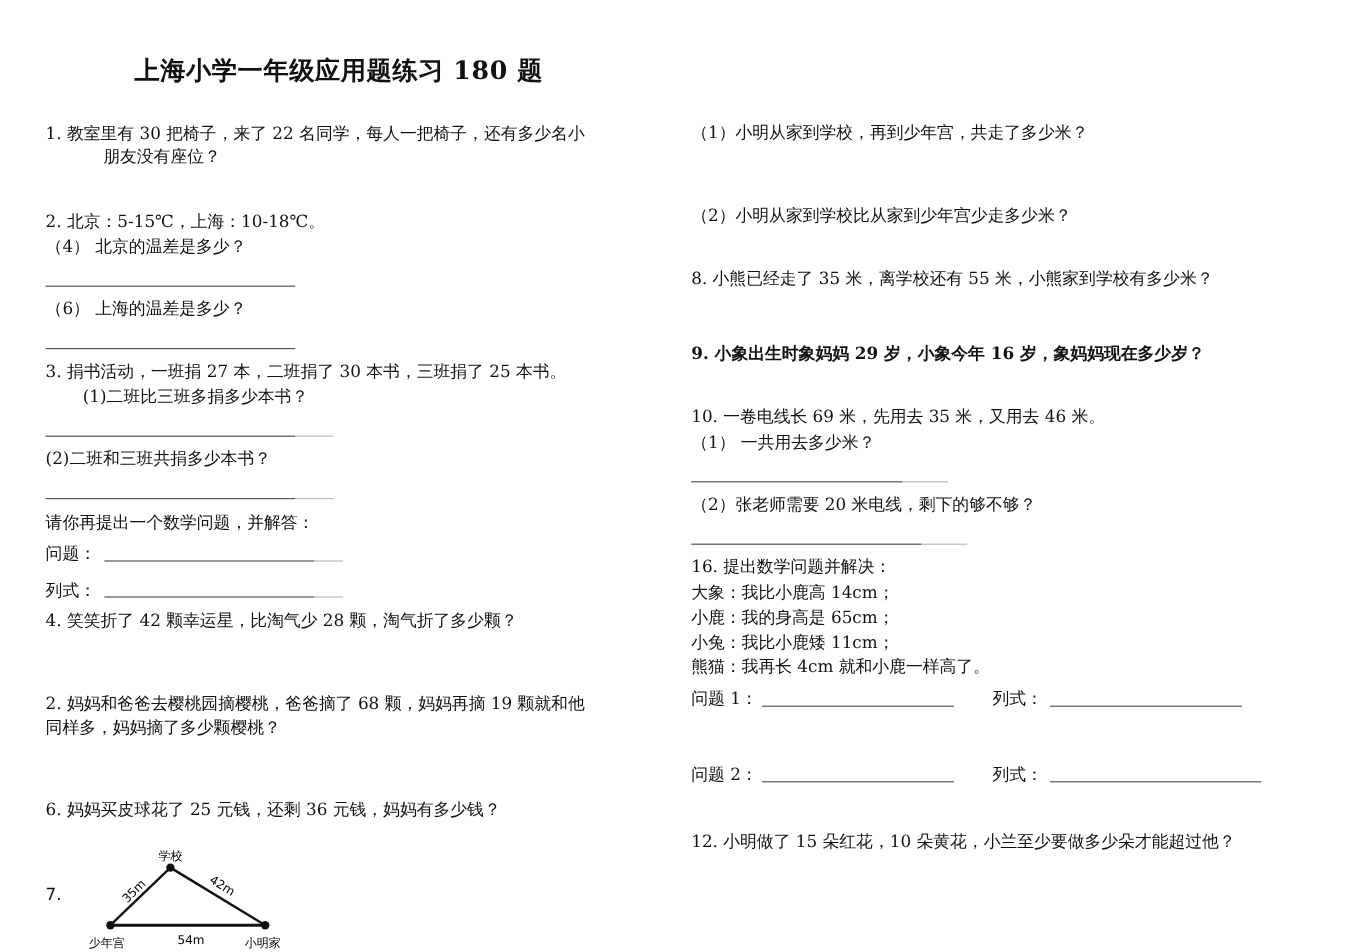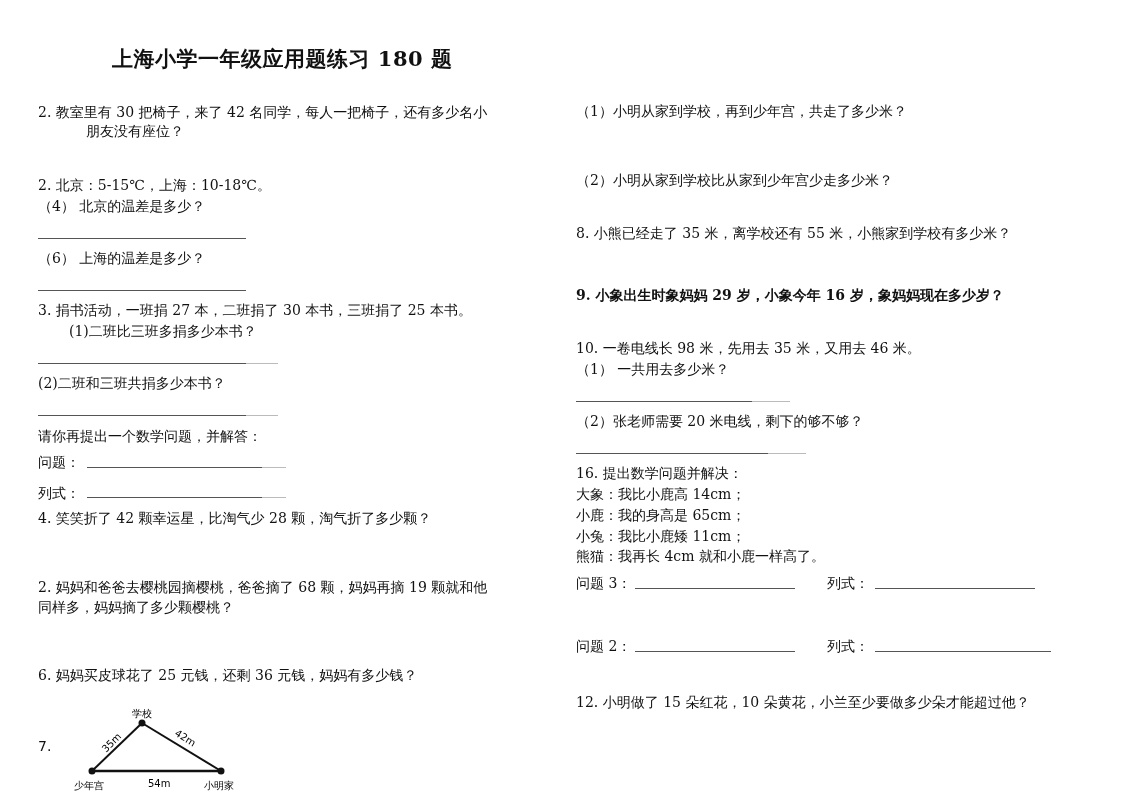--- a/index.html
+++ b/index.html
@@ -13,21 +13,21 @@
   .line { position:absolute; height:0; border-top:1px solid #555; }
   .line-grey { position:absolute; height:0; border-top:1px solid #bbb; }
   svg text { font-family: "DejaVu Sans", "Liberation Sans", sans-serif; }
 </style>
 </head>
 <body>
 
 <div class="title">上海小学一年级应用题练习 180 题</div>
 
 <div>
-  <div class="abs" style="left:38px;top:103px;">2.  教室里有 30 把椅子，来了 42 名同学，每人一把椅子，还有多少名小</div>
+  <div class="abs" style="left:38px;top:103px;">1.  教室里有 30 把椅子，来了 22 名同学，每人一把椅子，还有多少名小</div>
   <div class="abs" style="left:62px;top:122px;margin-left:24px;">朋友没有座位？</div>
 </div>
 
 <div>
   <div class="abs" style="left:38px;top:176px;">2.  北京：5-15℃，上海：10-18℃。</div>
   <div class="abs" style="left:38px;top:197px;">（4）  北京的温差是多少？</div>
   <div class="line" style="left:38px;top:238px;width:208px;"></div>
   <div class="abs" style="left:38px;top:249px;">（6）  上海的温差是多少？</div>
   <div class="line" style="left:38px;top:290px;width:208px;"></div>
 </div>
@@ -76,36 +76,36 @@
   </svg>
 </div>
 
 <div class="abs" style="left:576px;top:102px;">（1）小明从家到学校，再到少年宫，共走了多少米？</div>
 <div class="abs" style="left:576px;top:171px;">（2）小明从家到学校比从家到少年宫少走多少米？</div>
 
 <div class="abs" style="left:576px;top:224px;">8. 小熊已经走了 35 米，离学校还有 55 米，小熊家到学校有多少米？</div>
 <div class="abs" style="left:576px;top:286px;font-weight:bold;">9. 小象出生时象妈妈 29 岁，小象今年 16 岁，象妈妈现在多少岁？</div>
 
 <div>
-  <div class="abs" style="left:576px;top:339px;">10. 一卷电线长 98 米，先用去 35 米，又用去 46 米。</div>
+  <div class="abs" style="left:576px;top:339px;">10. 一卷电线长 69 米，先用去 35 米，又用去 46 米。</div>
   <div class="abs" style="left:576px;top:360px;">（1）  一共用去多少米？</div>
   <div class="line" style="left:576px;top:401px;width:176px;"></div>
   <div class="line-grey" style="left:752px;top:401px;width:38px;"></div>
   <div class="abs" style="left:576px;top:412px;">（2）张老师需要 20 米电线，剩下的够不够？</div>
   <div class="line" style="left:576px;top:453px;width:192px;"></div>
   <div class="line-grey" style="left:768px;top:453px;width:38px;"></div>
 </div>
 
 <div>
   <div class="abs" style="left:576px;top:464px;">16. 提出数学问题并解决：</div>
   <div class="abs" style="left:576px;top:485px;">大象：我比小鹿高 14cm；</div>
   <div class="abs" style="left:576px;top:506px;">小鹿：我的身高是 65cm；</div>
   <div class="abs" style="left:576px;top:527px;">小兔：我比小鹿矮 11cm；</div>
   <div class="abs" style="left:576px;top:547px;">熊猫：我再长 4cm 就和小鹿一样高了。</div>
-  <div class="abs" style="left:576px;top:574px;">问题 3：</div>
+  <div class="abs" style="left:576px;top:574px;">问题 1：</div>
   <div class="line" style="left:635px;top:588px;width:160px;"></div>
   <div class="abs" style="left:827px;top:574px;">列式：</div>
   <div class="line" style="left:875px;top:588px;width:160px;"></div>
   <div class="abs" style="left:576px;top:637px;">问题 2：</div>
   <div class="line" style="left:635px;top:651px;width:160px;"></div>
   <div class="abs" style="left:827px;top:637px;">列式：</div>
   <div class="line" style="left:875px;top:651px;width:176px;"></div>
 </div>
 
 <div class="abs" style="left:576px;top:693px;">12. 小明做了 15 朵红花，10 朵黄花，小兰至少要做多少朵才能超过他？</div>

